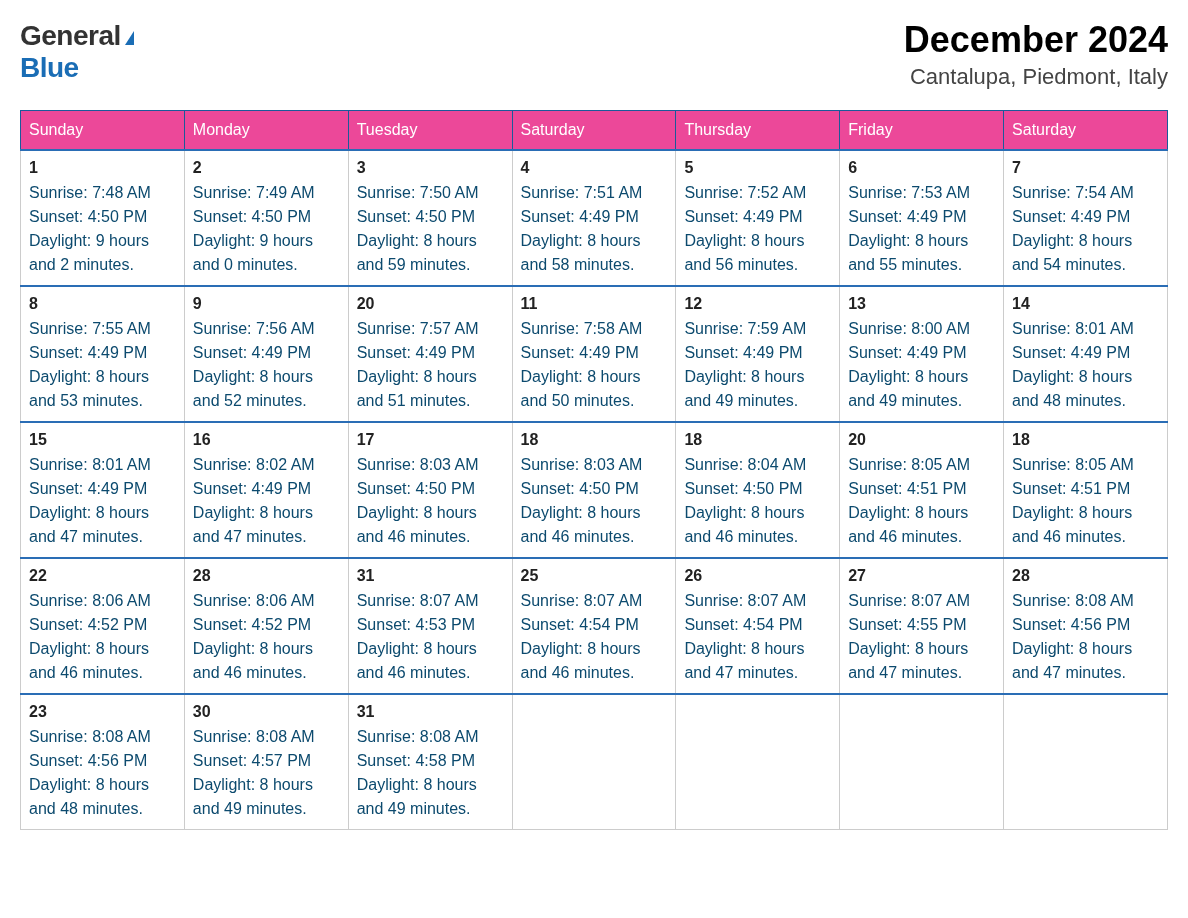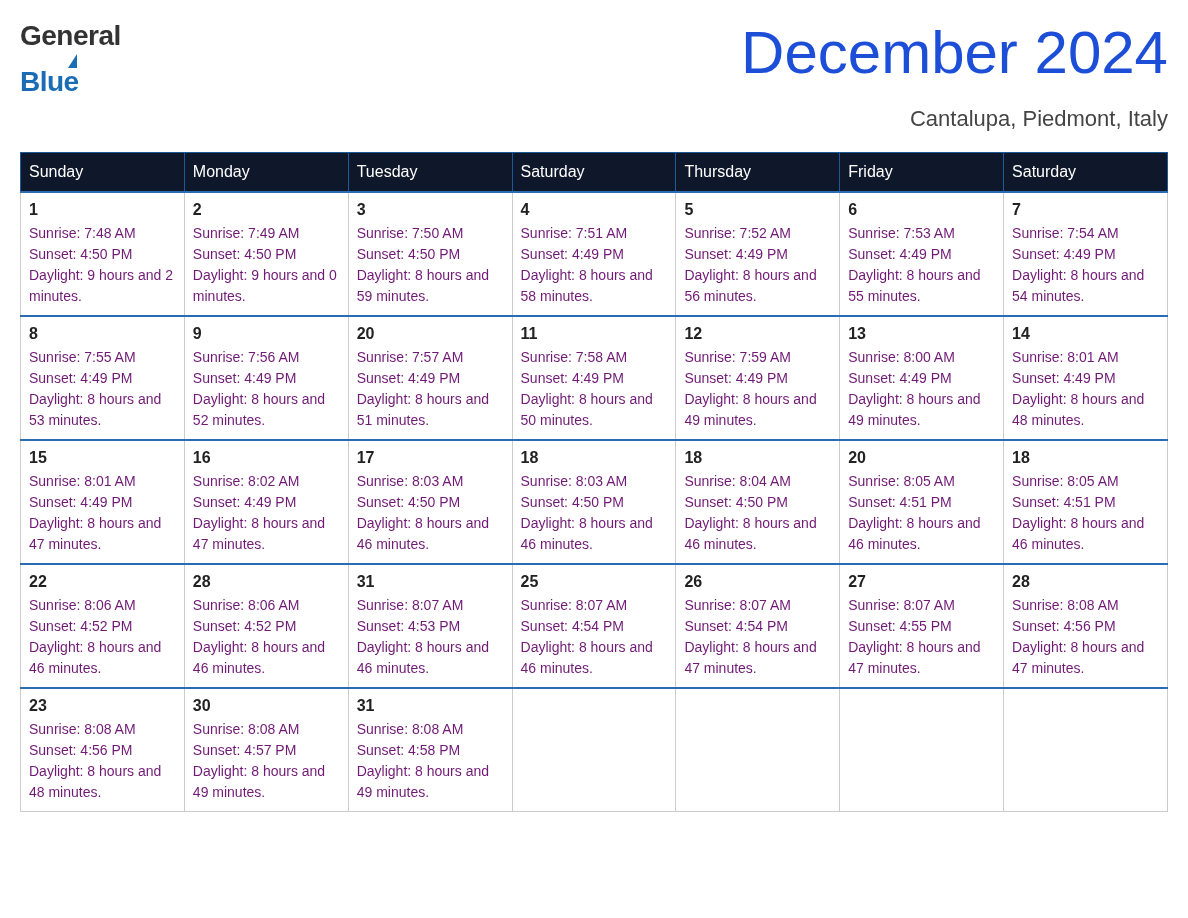--- a/index.html
+++ b/index.html
@@ -30,43 +30,42 @@
     .logo-blue {
       font-size: 28px;
       font-weight: bold;
       color: #1a6db5;
       letter-spacing: -0.5px;
       margin-top: -6px;
     }
     .logo-line {
       display: flex;
       align-items: center;
-      flex-direction: column;
     }
     .title-area {
       text-align: right;
     }
     .month-title {
-      font-size: 60px;
-      font-weight: normal;
-      color: #1d4ed8;
+      font-size: 36px;
+      font-weight: bold;
+      color: #000000;
       line-height: 1.1;
     }
     .location-title {
       font-size: 22px;
       color: #444;
-      margin-top: 20px;
+      margin-top: 4px;
     }
     table {
       width: 100%;
       border-collapse: collapse;
       table-layout: fixed;
     }
     th {
-      background-color: #0f172a;
+      background-color: #ec4899;
       color: white;
       padding: 10px 8px;
       text-align: left;
       font-size: 16px;
       font-weight: normal;
       border: 1px solid #1a5a9a;
     }
     td {
       vertical-align: top;
       padding: 8px;
@@ -77,23 +76,23 @@
       height: 110px;
     }
     td .day-num {
       font-size: 16px;
       font-weight: bold;
       color: #222;
       display: block;
       margin-bottom: 4px;
     }
     td .day-info {
-      font-size: 14px;
+      font-size: 16px;
       line-height: 1.5;
-      color: #701a75;
+      color: #0c4a6e;
     }
     tr:first-child td {
       border-top: 2px solid #2a6db5;
     }
     tr td {
       border-top: 2px solid #2a6db5;
     }
     td.empty {
       background: #fff;
     }

